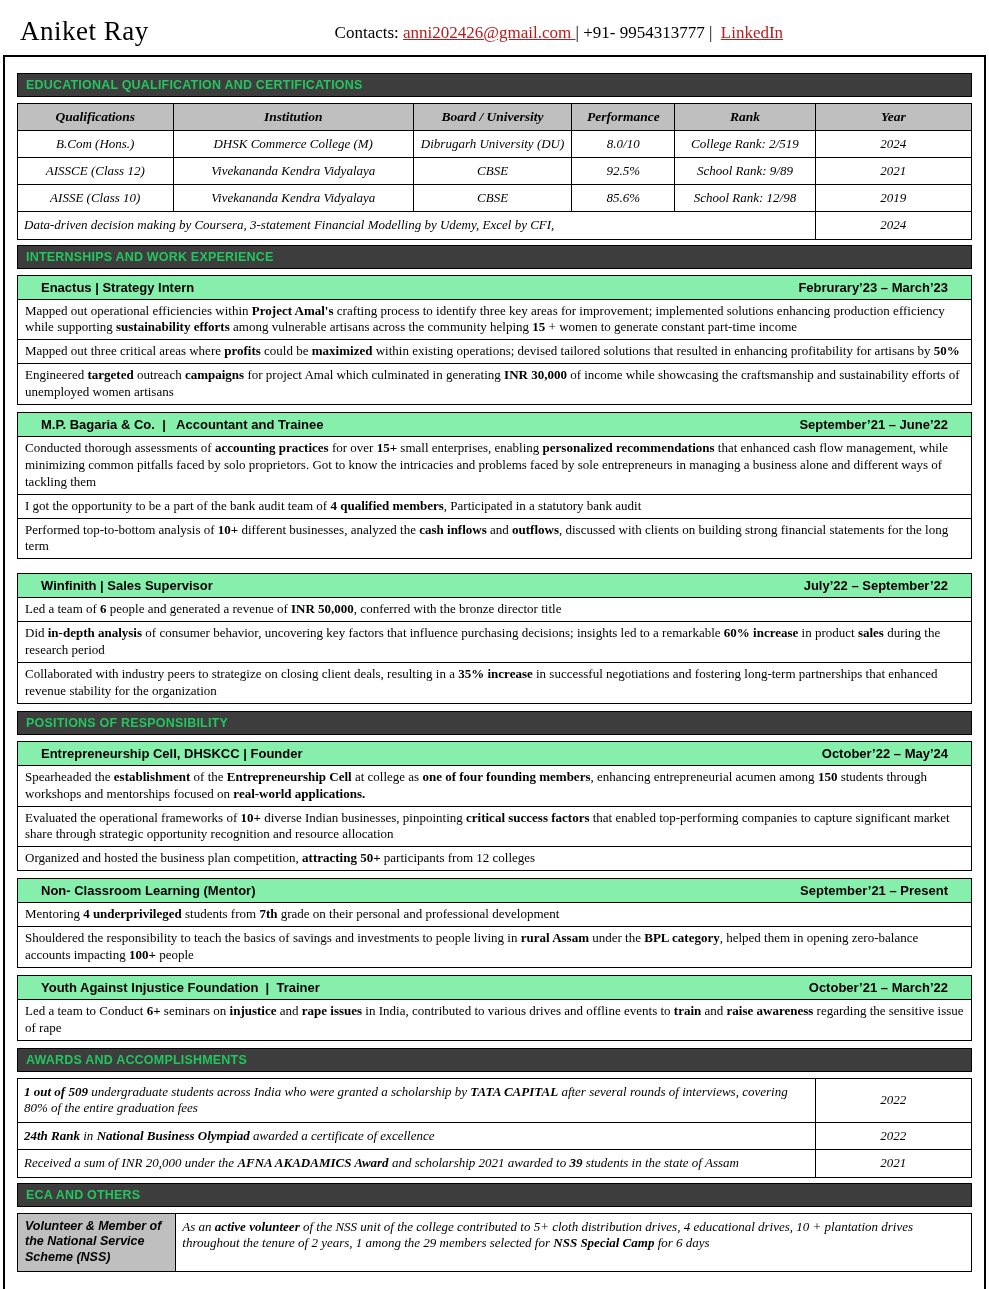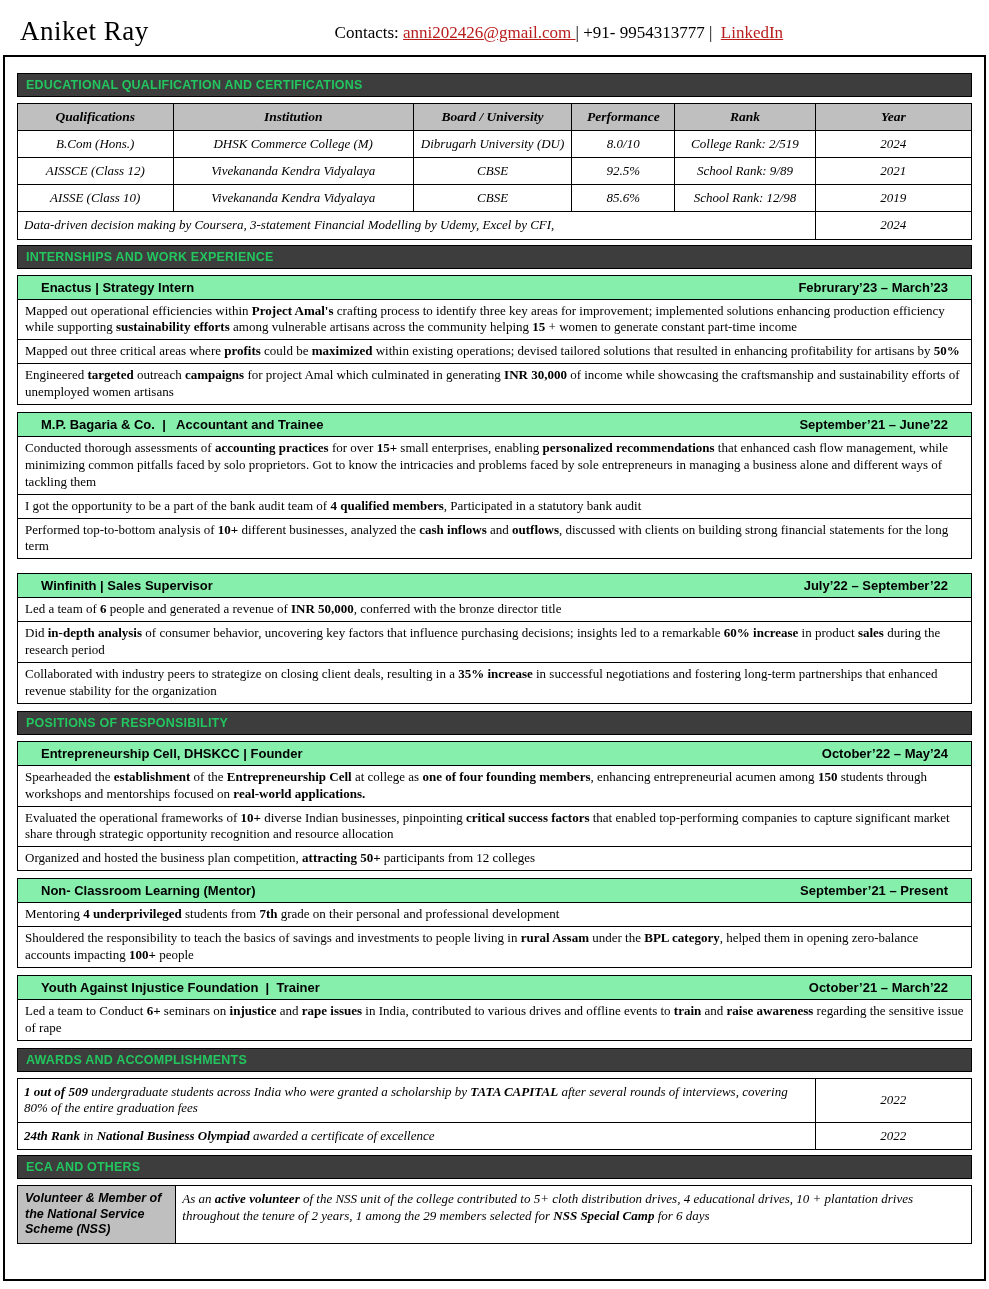--- a/index.html
+++ b/index.html
@@ -163,20 +163,24 @@
       </colgroup>
     <tbody>
       <tr>
         <td class="tl"><b>1 out of 509</b> undergraduate students across India who were granted a scholarship by <b>TATA CAPITAL</b> after several rounds of interviews, covering 80% of the entire graduation fees</td>
         <td class="yr">2022</td>
       </tr>
       <tr>
         <td class="tl"><b>24th Rank</b> in <b>National Business Olympiad</b> awarded a certificate of excellence</td>
         <td class="yr">2022</td>
       </tr>
+      <tr>
+        <td class="tl">Received a sum of INR 20,000 under the <b>AFNA AKADAMICS Award</b> and scholarship 2021 awarded to <b>39</b> students in the state of Assam</td>
+        <td class="yr">2021</td>
+      </tr>
     </tbody>
   </table>
 
   <div class="bar">ECA AND OTHERS</div>
   <table class="grid eca">
     <colgroup>
         <col style="width:16.6%">
         <col>
       </colgroup>
     <tbody>

